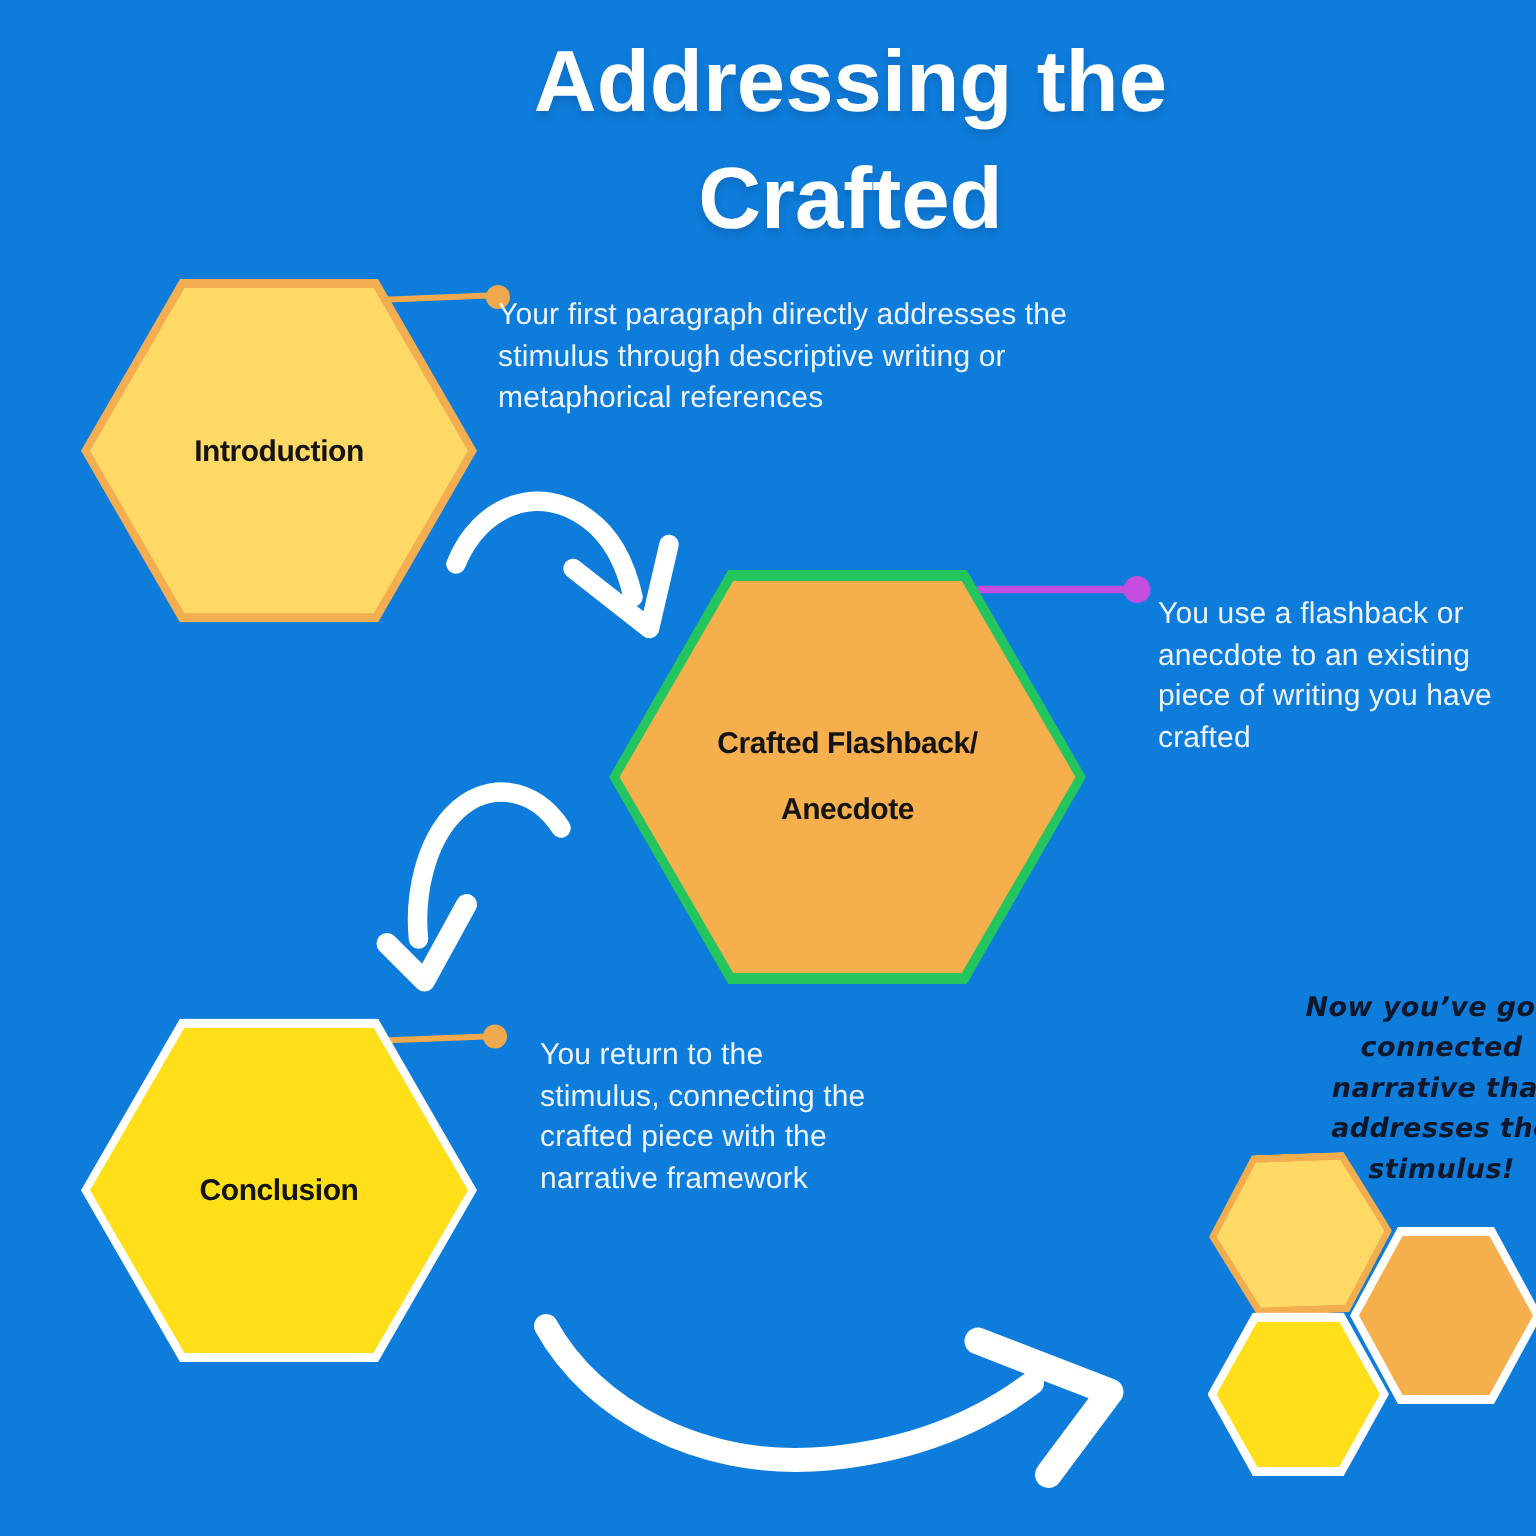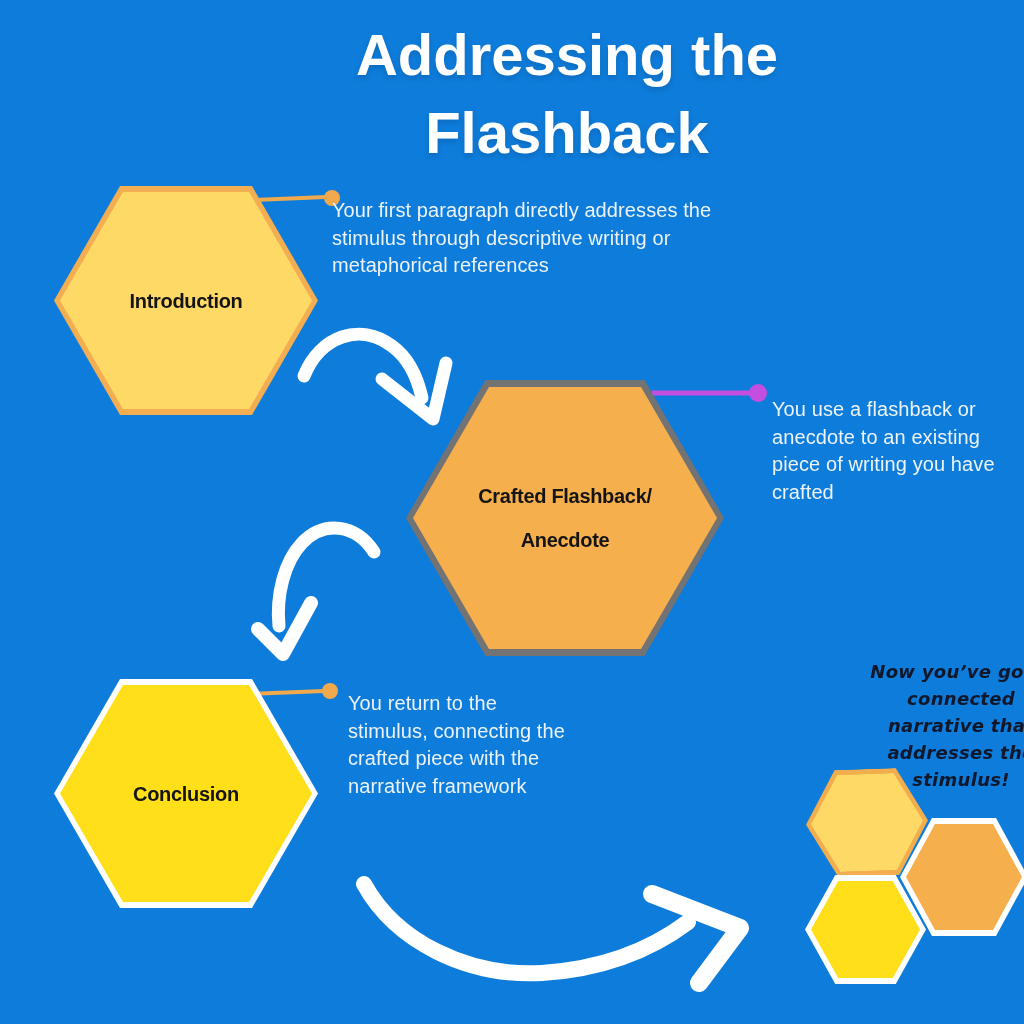--- a/index.html
+++ b/index.html
@@ -24,40 +24,40 @@
   .hex-inner{
     position:absolute;display:flex;align-items:center;justify-content:center;
     text-align:center;
   }
   .hex-label{
     font-weight:700;color:#141414;font-size:20px;line-height:44px;
     letter-spacing:-0.3px;
   }
   .hex-intro{left:14px;top:186px;width:264px;height:229px;background:#F3AE52;}
   .hex-intro .hex-inner{inset:6px;background:#FFD966;}
-  .hex-middle{left:366px;top:380px;width:318px;height:276px;background:#737373;}
+  .hex-middle{left:366px;top:380px;width:318px;height:276px;background:#22c55e;}
   .hex-middle .hex-inner{inset:7px;background:#F6AF4D;}
   .hex-middle .hex-label{width:215px;}
   .hex-conclusion{left:14px;top:679px;width:264px;height:229px;background:#FFFFFF;}
   .hex-conclusion .hex-inner{inset:6px;background:#FFDE1A;}
   
   .hex-small-a{left:766px;top:769px;width:122px;height:107px;background:#F2AE4E;transform:rotate(-2deg);}
   .hex-small-a .hex-inner{inset:5px;background:#FFD966;}
   .hex-small-c{left:765px;top:875px;width:121px;height:109px;background:#FFFFFF;}
   .hex-small-c .hex-inner{inset:6px;background:#FFDE1A;}
   .hex-small-b{left:860px;top:818px;width:128px;height:118px;background:#FFFFFF;}
   .hex-small-b .hex-inner{inset:6px;background:#F6AF4D;}
   
   .note{
     position:absolute;color:#ECF3FA;font-size:20px;line-height:27.5px;
     font-weight:400;letter-spacing:0.1px;
   }
   .note-1{left:292px;top:197px;width:445px;}
   .note-2{left:732px;top:396px;width:252px;}
-  .note-3{left:308px;top:690px;width:232px;}
+  .note-3{left:320px;top:690px;width:232px;}
   .final-note{
     position:absolute;left:822px;top:658px;width:198px;text-align:center;
     color:#0f172a;font-family:"DejaVu Sans", sans-serif;
     font-size:18px;line-height:27px;font-weight:700;font-style:italic;
     letter-spacing:0.3px;
   }
   
   .overlay{position:absolute;left:0;top:0;width:1024px;height:1024px;pointer-events:none;}
   .arrow-stroke{fill:none;stroke:#FFFFFF;stroke-linecap:round;}
   .connector-orange{stroke:#F0A94C;}
@@ -65,21 +65,21 @@
   .dot-orange{fill:#F0A94C;}
   .dot-purple{fill:#C44EE0;}
 </style>
 </head>
 <body>
 
 <div class="canvas">
 
   <div class="title">
     <div>Addressing the</div>
-    <div>Flashback</div>
+    <div>Crafted</div>
   </div>
 
   <svg class="overlay" viewBox="0 0 1024 1024" aria-hidden="true">
 
     <line x1="212" y1="200" x2="286" y2="197" class="connector-orange" stroke-width="4"></line>
     <circle cx="292" cy="198" r="8" class="dot-orange"></circle>
 
     <line x1="612" y1="393" x2="710" y2="393" class="connector-purple" stroke-width="5"></line>
     <circle cx="718" cy="393" r="9" class="dot-purple"></circle>
 

